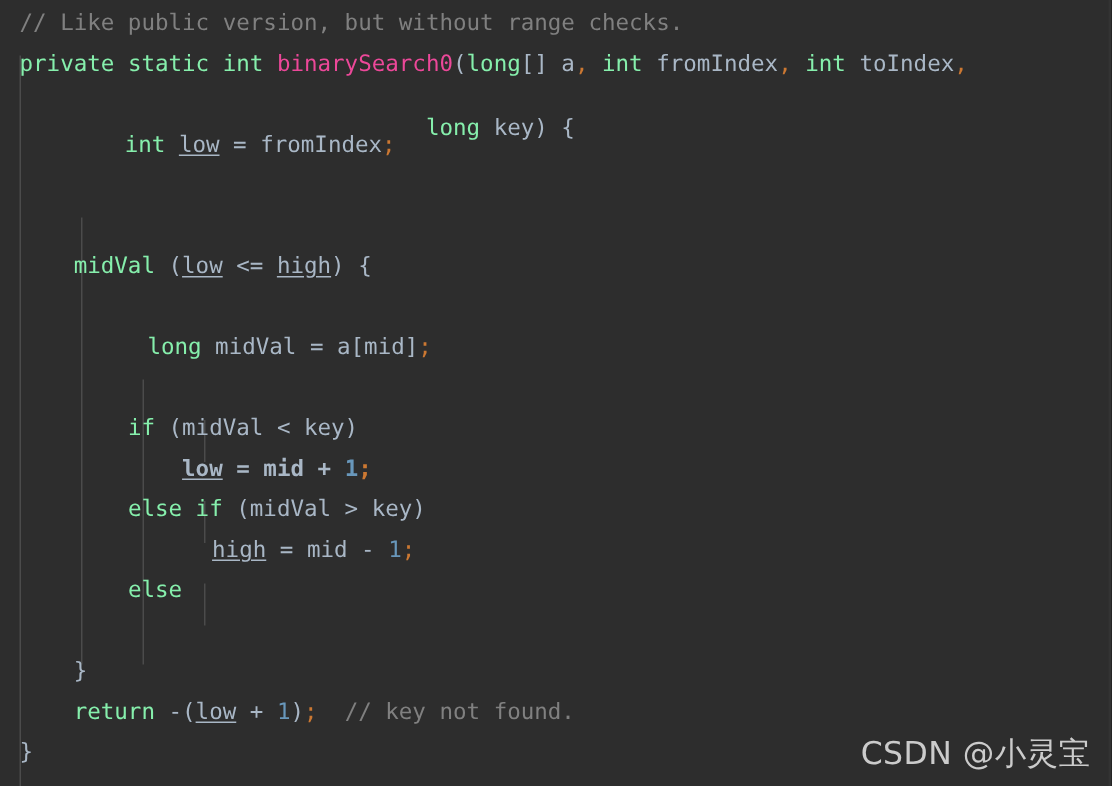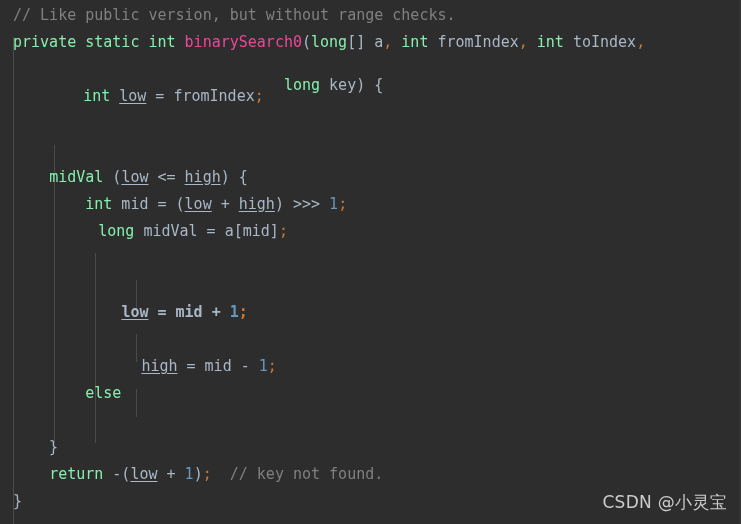--- a/index.html
+++ b/index.html
@@ -64,21 +64,21 @@
   .tok-punct    { color: #a9b7c6; }
   .tok-semi     { color: #cc7832; }
   .tok-local    { color: #a9b7c6; text-decoration: underline; text-underline-offset: 2px; }
 
   #watermark {
     position: absolute;
     right: 14px;
     bottom: 12px;
     color: #d9d9d9;
     font-family: "DejaVu Sans", "Liberation Sans", sans-serif;
-    font-size: 17px;
+    font-size: 21px;
     line-height: 20px;
     letter-spacing: 0.3px;
     opacity: 0.92;
     white-space: pre;
     user-select: none;
   }
 </style>
 </head>
 <body>
 
@@ -93,24 +93,25 @@
       <div class="indent-guide" style="left: 136px; top: 389px; height: 28px; background: rgb(75, 75, 75);"></div>
     </div>
 
   <div id="code-layer">
       <div class="code-line" style="top: 2px; left: 13px;"><span class="tok-comment">// Like public version, but without range checks.</span></div>
       <div class="code-line" style="top: 29px; left: 13px;"><span class="tok-keyword">private</span><span class="tok-plain"> </span><span class="tok-keyword">static</span><span class="tok-plain"> </span><span class="tok-keyword">int</span><span class="tok-plain"> </span><span class="tok-method">binarySearch0</span><span class="tok-punct">(</span><span class="tok-keyword">long</span><span class="tok-plain">[] a</span><span class="tok-semi">,</span><span class="tok-plain"> </span><span class="tok-keyword">int</span><span class="tok-plain"> fromIndex</span><span class="tok-semi">,</span><span class="tok-plain"> </span><span class="tok-keyword">int</span><span class="tok-plain"> toIndex</span><span class="tok-semi">,</span></div>
       <div class="code-line" style="top: 72px; left: 13px;"><span class="tok-plain">                              </span><span class="tok-keyword">long</span><span class="tok-plain"> key) {</span></div>
       <div class="code-line" style="top: 83px; left: 13px; padding-left: 34px;"><span class="tok-plain">    </span><span class="tok-keyword">int</span><span class="tok-plain"> </span><span class="tok-local">low</span><span class="tok-plain"> = fromIndex</span><span class="tok-semi">;</span></div>
       <div class="code-line" style="top: 137px; left: 13px;">&nbsp;</div>
       <div class="code-line" style="top: 164px; left: 13px;"><span class="tok-plain">    </span><span class="tok-keyword">midVal</span><span class="tok-plain"> (</span><span class="tok-local">low</span><span class="tok-plain"> &lt;= </span><span class="tok-local">high</span><span class="tok-plain">) {</span></div>
-      <div class="code-line" style="top: 191px; left: 13px;"><span class="tok-plain">        </span><span class="tok-keyword">int</span><span class="tok-plain"> mid = (</span><span class="tok-local">low</span><span class="tok-plain"> + </span><span class="tok-local">high</span><span class="tok-plain">) &gt;&gt;&gt; </span><span class="tok-number">1</span><span class="tok-semi">;</span></div>
       <div class="code-line" style="top: 218px; left: 26px;"><span class="tok-plain">        </span><span class="tok-keyword">long</span><span class="tok-plain"> midVal = a[mid]</span><span class="tok-semi">;</span></div>
       <div class="code-line" style="top: 245px; left: 13px;">&nbsp;</div>
+      <div class="code-line" style="top: 272px; left: 13px;"><span class="tok-plain">        </span><span class="tok-keyword">if</span><span class="tok-plain"> (midVal &lt; key)</span></div>
       <div class="code-line" style="top: 299px; left: 13px; font-weight: bold;"><span class="tok-plain">            </span><span class="tok-local">low</span><span class="tok-plain"> = mid + </span><span class="tok-number">1</span><span class="tok-semi">;</span></div>
+      <div class="code-line" style="top: 326px; left: 13px;"><span class="tok-plain">        </span><span class="tok-keyword">else</span><span class="tok-plain"> </span><span class="tok-keyword">if</span><span class="tok-plain"> (midVal &gt; key)</span></div>
       <div class="code-line" style="top: 353px; left: 13px; padding-left: 20px;"><span class="tok-plain">            </span><span class="tok-local">high</span><span class="tok-plain"> = mid - </span><span class="tok-number">1</span><span class="tok-semi">;</span></div>
       <div class="code-line" style="top: 380px; left: 13px;"><span class="tok-plain">        </span><span class="tok-keyword">else</span></div>
       <div class="code-line" style="top: 434px; left: 13px;"><span class="tok-plain">    }</span></div>
       <div class="code-line" style="top: 461px; left: 13px;"><span class="tok-plain">    </span><span class="tok-keyword">return</span><span class="tok-plain"> -(</span><span class="tok-local">low</span><span class="tok-plain"> + </span><span class="tok-number">1</span><span class="tok-plain">)</span><span class="tok-semi">;</span><span class="tok-plain">  </span><span class="tok-comment">// key not found.</span></div>
       <div class="code-line" style="top: 488px; left: 13px;"><span class="tok-plain">}</span></div>
     </div>
 
   <div id="right-edge" style="background: rgb(51, 51, 51);"></div>
 
   <div id="watermark" style="color: rgb(217, 217, 217);">CSDN @小灵宝</div>

